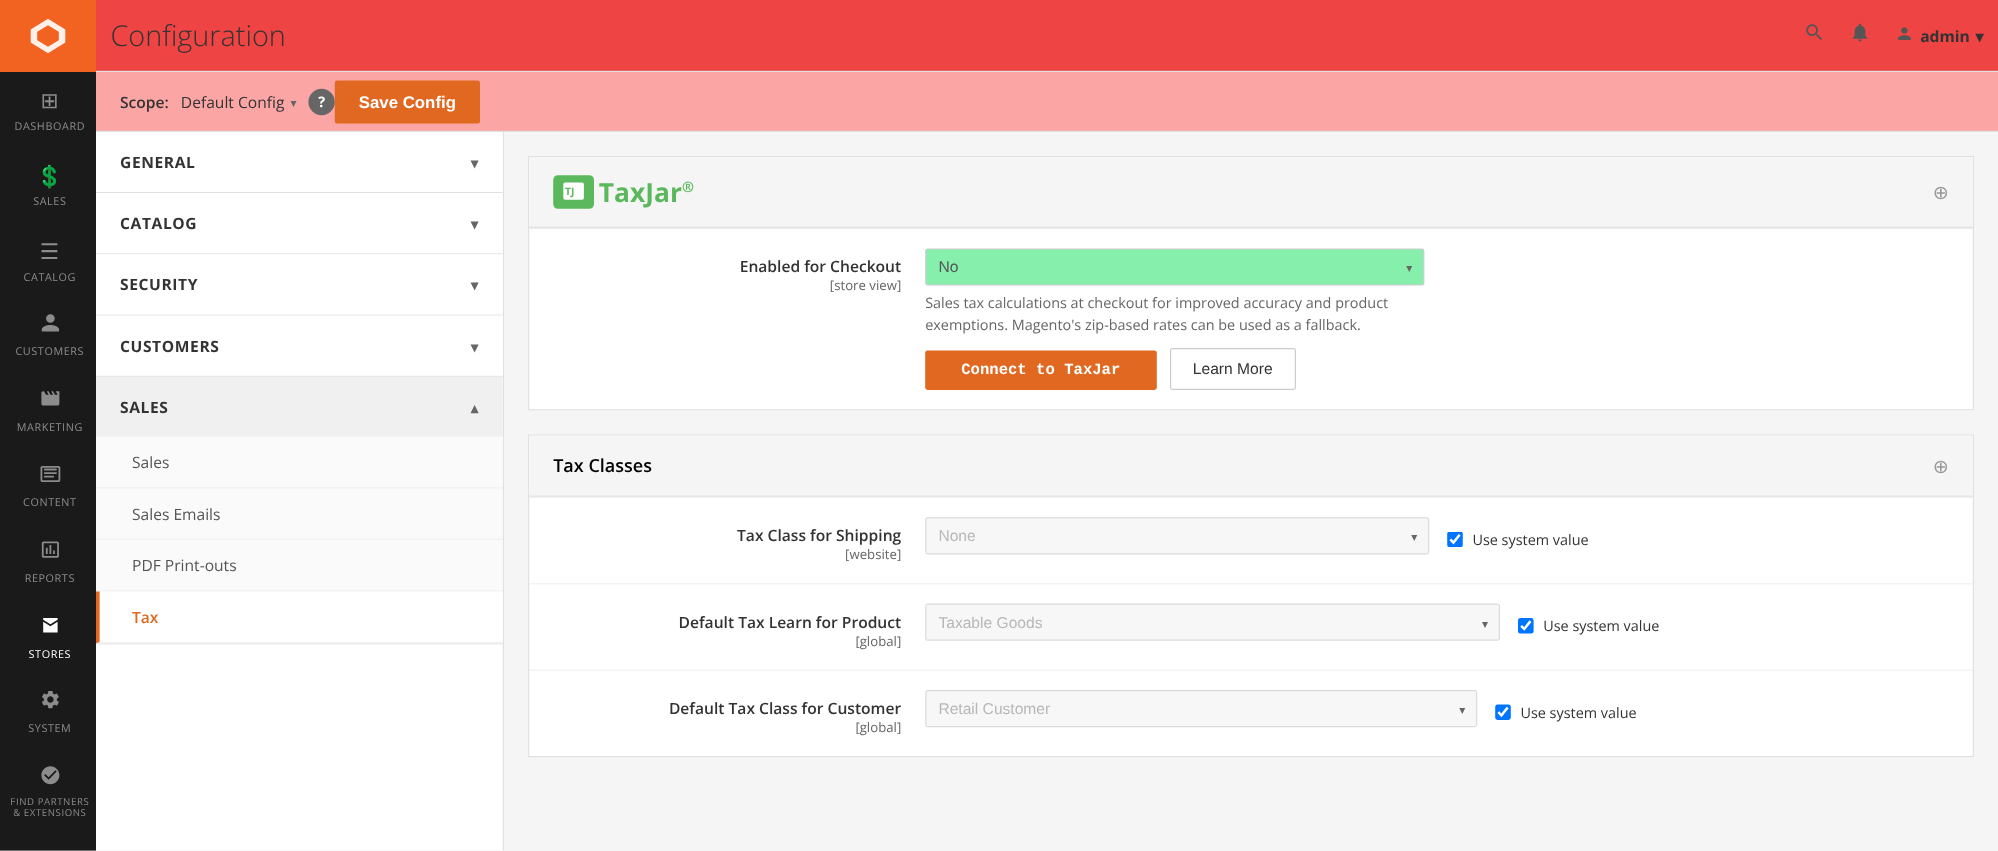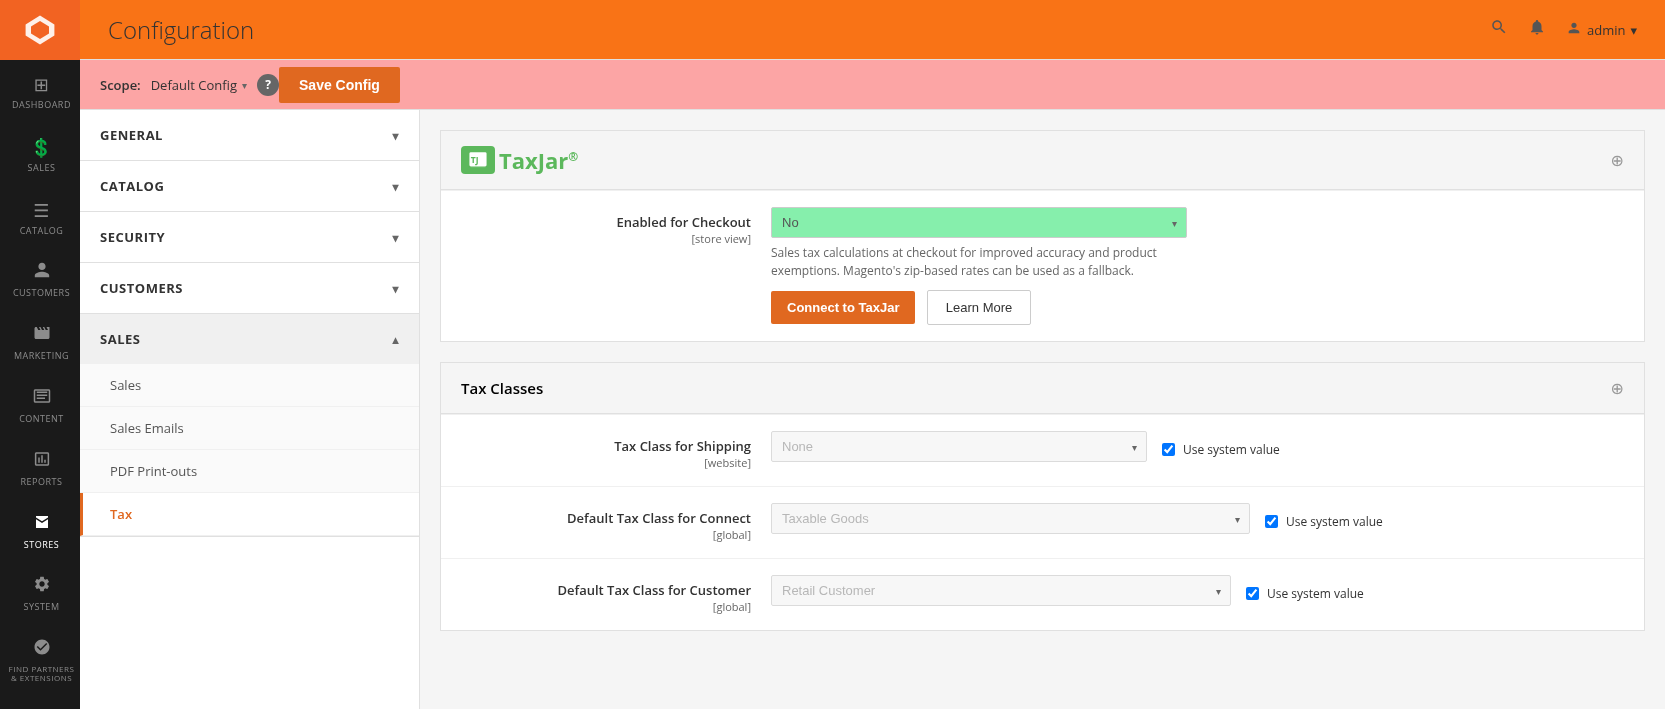--- a/index.html
+++ b/index.html
@@ -44,31 +44,31 @@
     }
     .sidebar-item.active { color: #fff; }
     .sidebar-item .icon { font-size: 18px; margin-bottom: 4px; display: block; }
     .sidebar-item .label { font-size: 9px; line-height: 1.2; }
 
     
     .main { flex: 1; display: flex; flex-direction: column; overflow: hidden; }
 
     
     .top-header {
-      background: #f97316;
+      background: #ef4444;
       border-bottom: 1px solid #e0e0e0;
-      padding: 0 28px;
+      padding: 0 12px;
       height: 60px;
       display: flex;
       align-items: center;
       justify-content: space-between;
       flex-shrink: 0;
     }
     .page-title { font-size: 24px; font-weight: 300; color: #333; }
-    .header-actions { display: flex; align-items: center; gap: 20px; }
+    .header-actions { display: flex; align-items: center; gap: 20px; font-weight: bold; }
     .header-icon { color: #666; cursor: pointer; font-size: 16px; }
     .admin-user { display: flex; align-items: center; gap: 5px; color: #333; cursor: pointer; font-size: 13px; }
 
     
     .scope-bar {
       background: #fca5a5;
       border-bottom: 1px solid #e0e0e0;
       padding: 0 20px;
       height: 50px;
       display: flex;
@@ -259,26 +259,27 @@
       color: #666;
       margin-top: 6px;
       max-width: 450px;
       line-height: 1.5;
     }
 
     .btn-connect {
       background: #e06820;
       color: #fff;
       border: none;
-      padding: 9px 16px;
+      padding: 9px 30px;
       font-size: 13px;
       font-weight: 600;
       cursor: pointer;
       border-radius: 2px;
       margin-top: 10px;
+      font-family: Liberation Mono, monospace;
     }
     .btn-learn {
       background: #fff;
       color: #333;
       border: 1px solid #ccc;
       padding: 9px 18px;
       font-size: 13px;
       cursor: pointer;
       border-radius: 2px;
       margin-top: 10px;
@@ -520,36 +521,36 @@
         </div>
 
         <div class="config-row">
           <div class="config-row-label">
             <div class="field-name">Tax Class for Shipping</div>
             <span class="field-scope">[website]</span>
           </div>
           <div class="config-row-content">
             <div class="select-with-check">
               <div class="select-wrapper">
-                <select class="config-select" disabled="" style="width:376px;">
+                <select class="config-select" disabled="" style="width:420px;">
                   <option>None</option>
                 </select>
                 <span class="select-arrow">▾</span>
               </div>
               <div class="system-value-row">
                 <input type="checkbox" checked="" class="use-system-cb" style="">
                 <span class="use-system-label">Use system value</span>
               </div>
             </div>
           </div>
         </div>
 
         <div class="config-row">
           <div class="config-row-label">
-            <div class="field-name">Default Tax Class for Connect</div>
+            <div class="field-name">Default Tax Learn for Product</div>
             <span class="field-scope">[global]</span>
           </div>
           <div class="config-row-content">
             <div class="select-with-check">
               <div class="select-wrapper">
                 <select class="config-select" disabled="" style="width:479px;">
                   <option>Taxable Goods</option>
                 </select>
                 <span class="select-arrow">▾</span>
               </div>

